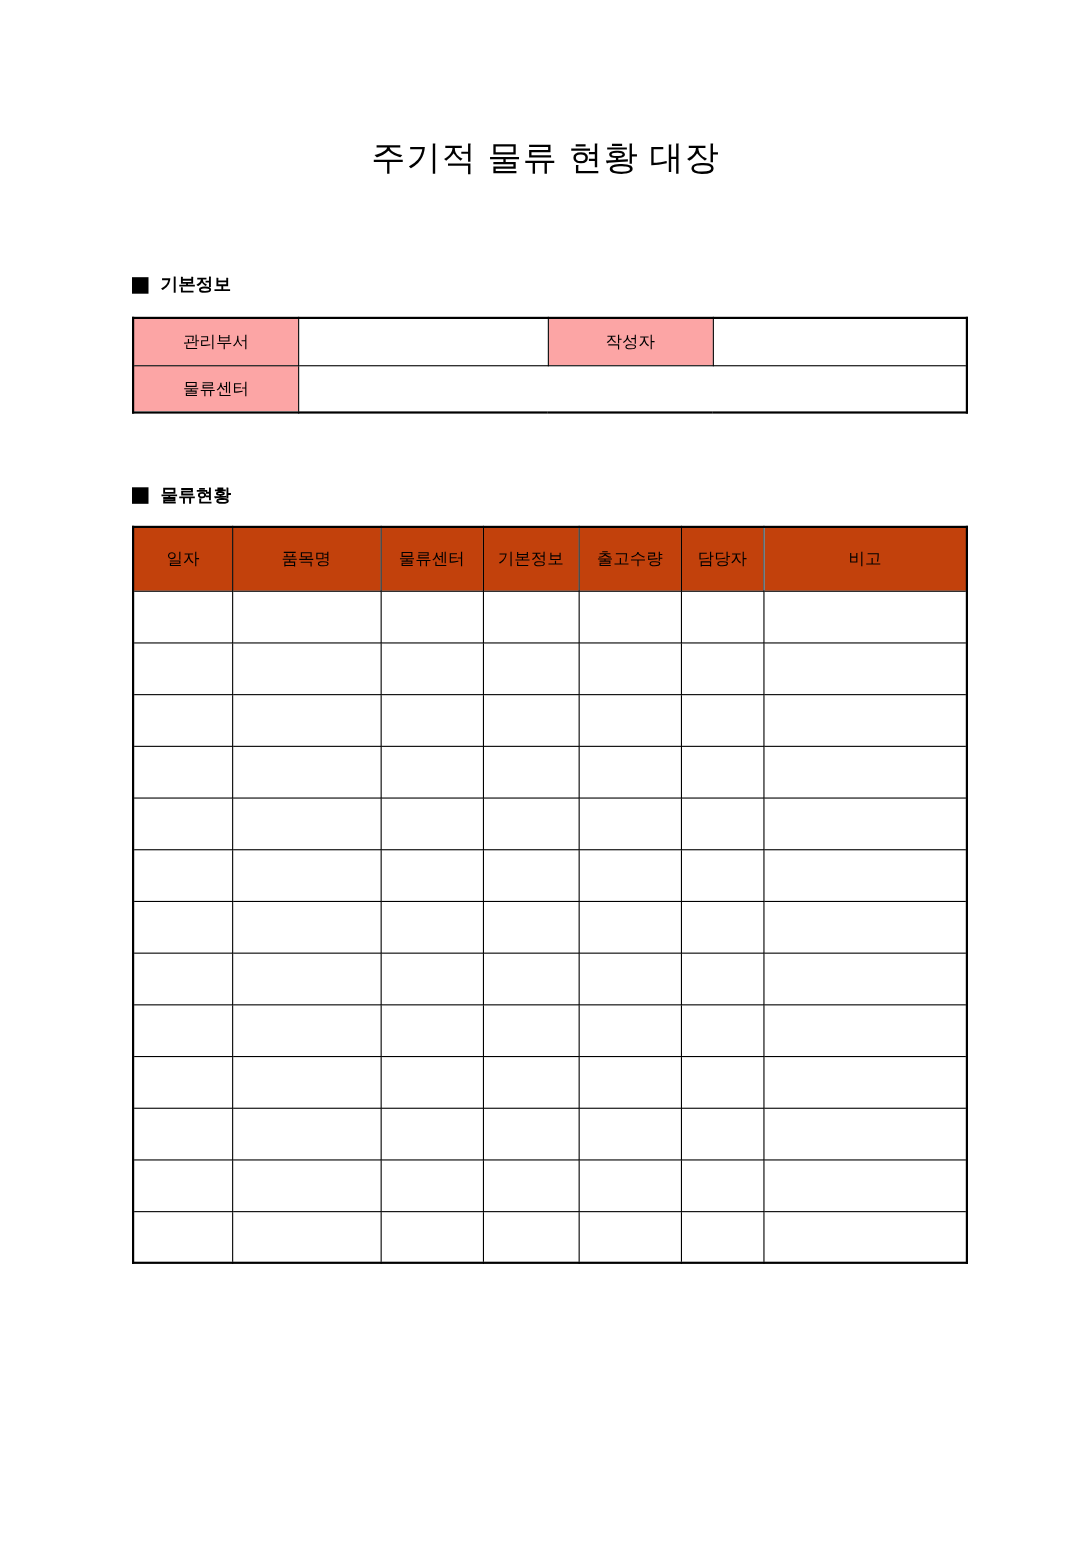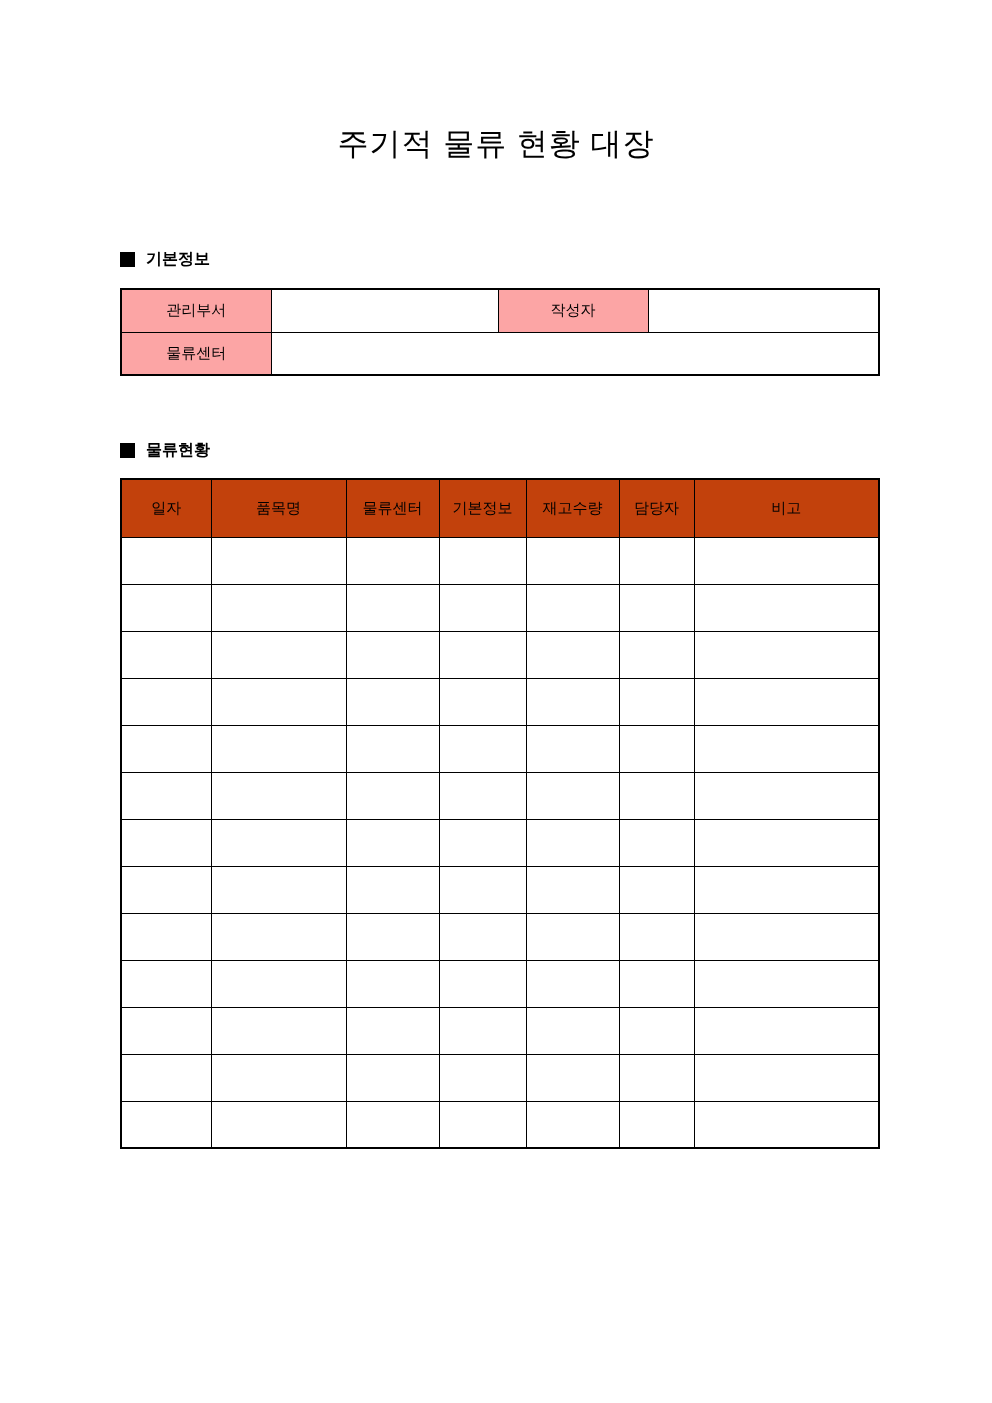--- a/index.html
+++ b/index.html
@@ -124,21 +124,21 @@
           <col style="width:93px">
           <col style="width:75px">
           <col style="width:185px">
       </colgroup>
       <thead>
         <tr>
           <th>일자</th>
           <th>품목명</th>
           <th>물류센터</th>
           <th>기본정보</th>
-          <th>재고수량</th>
+          <th>출고수량</th>
           <th>담당자</th>
           <th>비고</th>
         </tr>
       </thead>
       <tbody>
           <tr>
             <td></td>
             <td></td>
             <td></td>
             <td></td>

